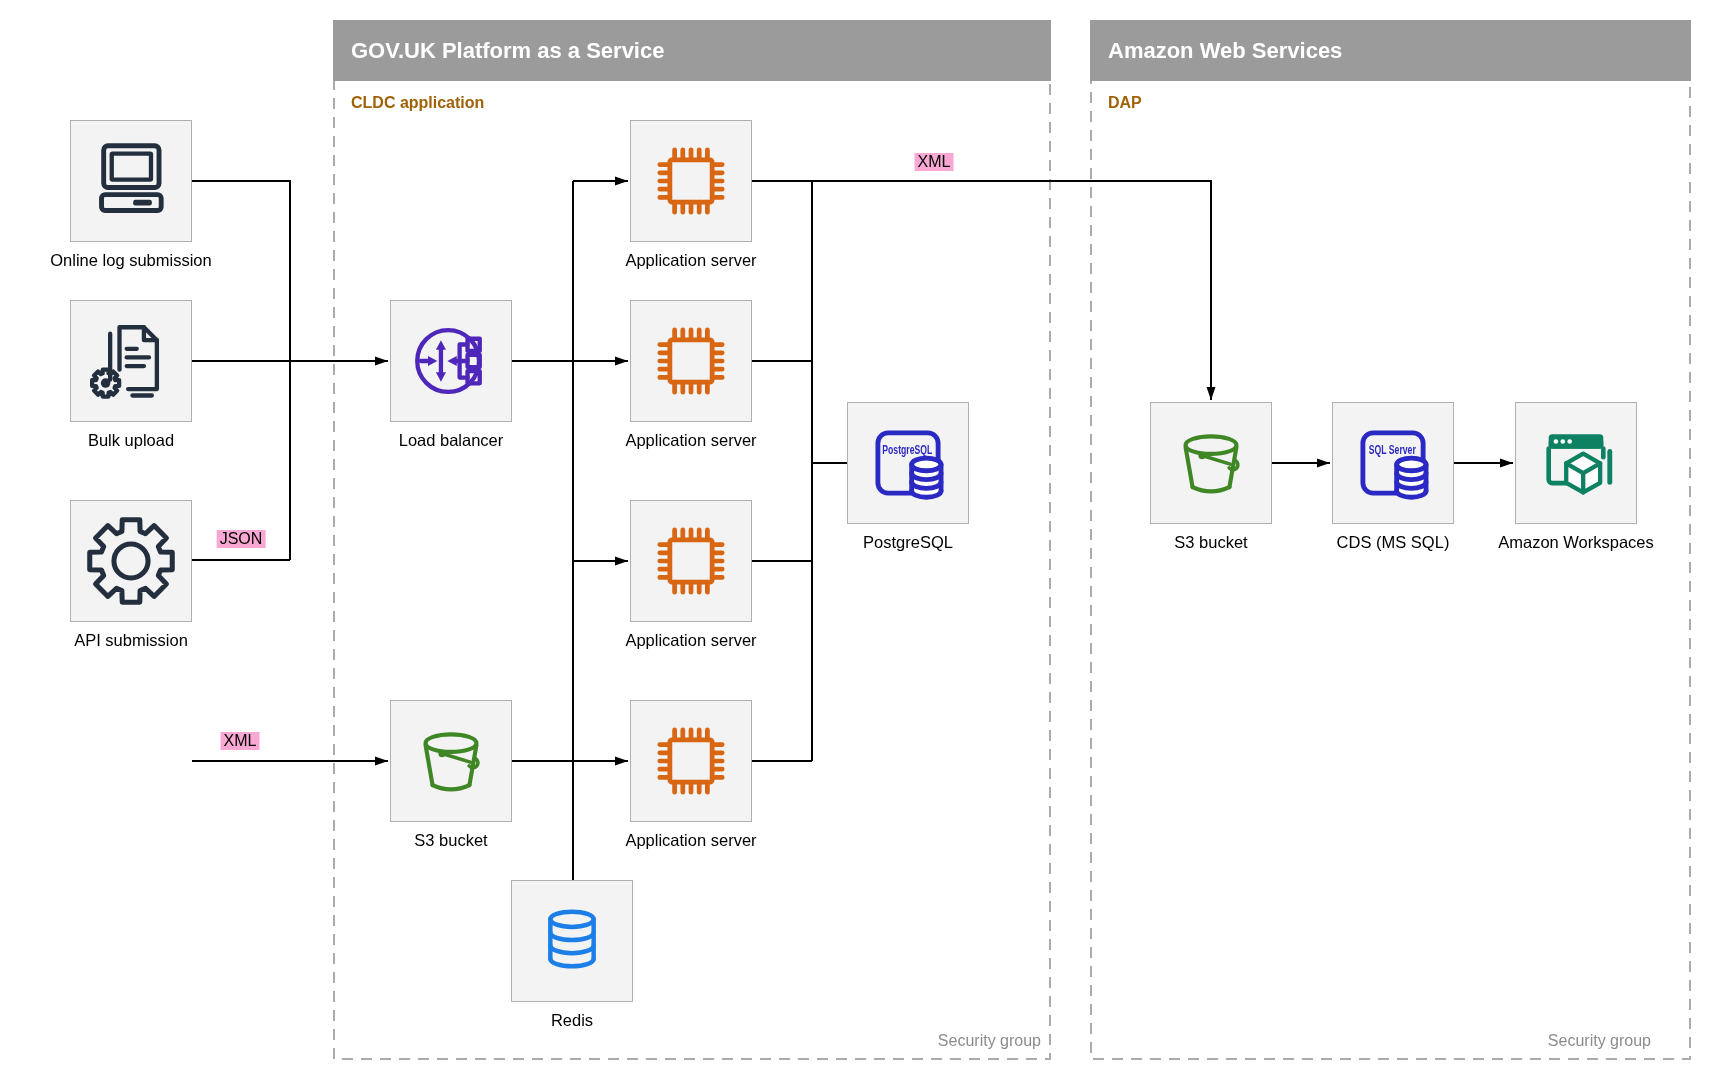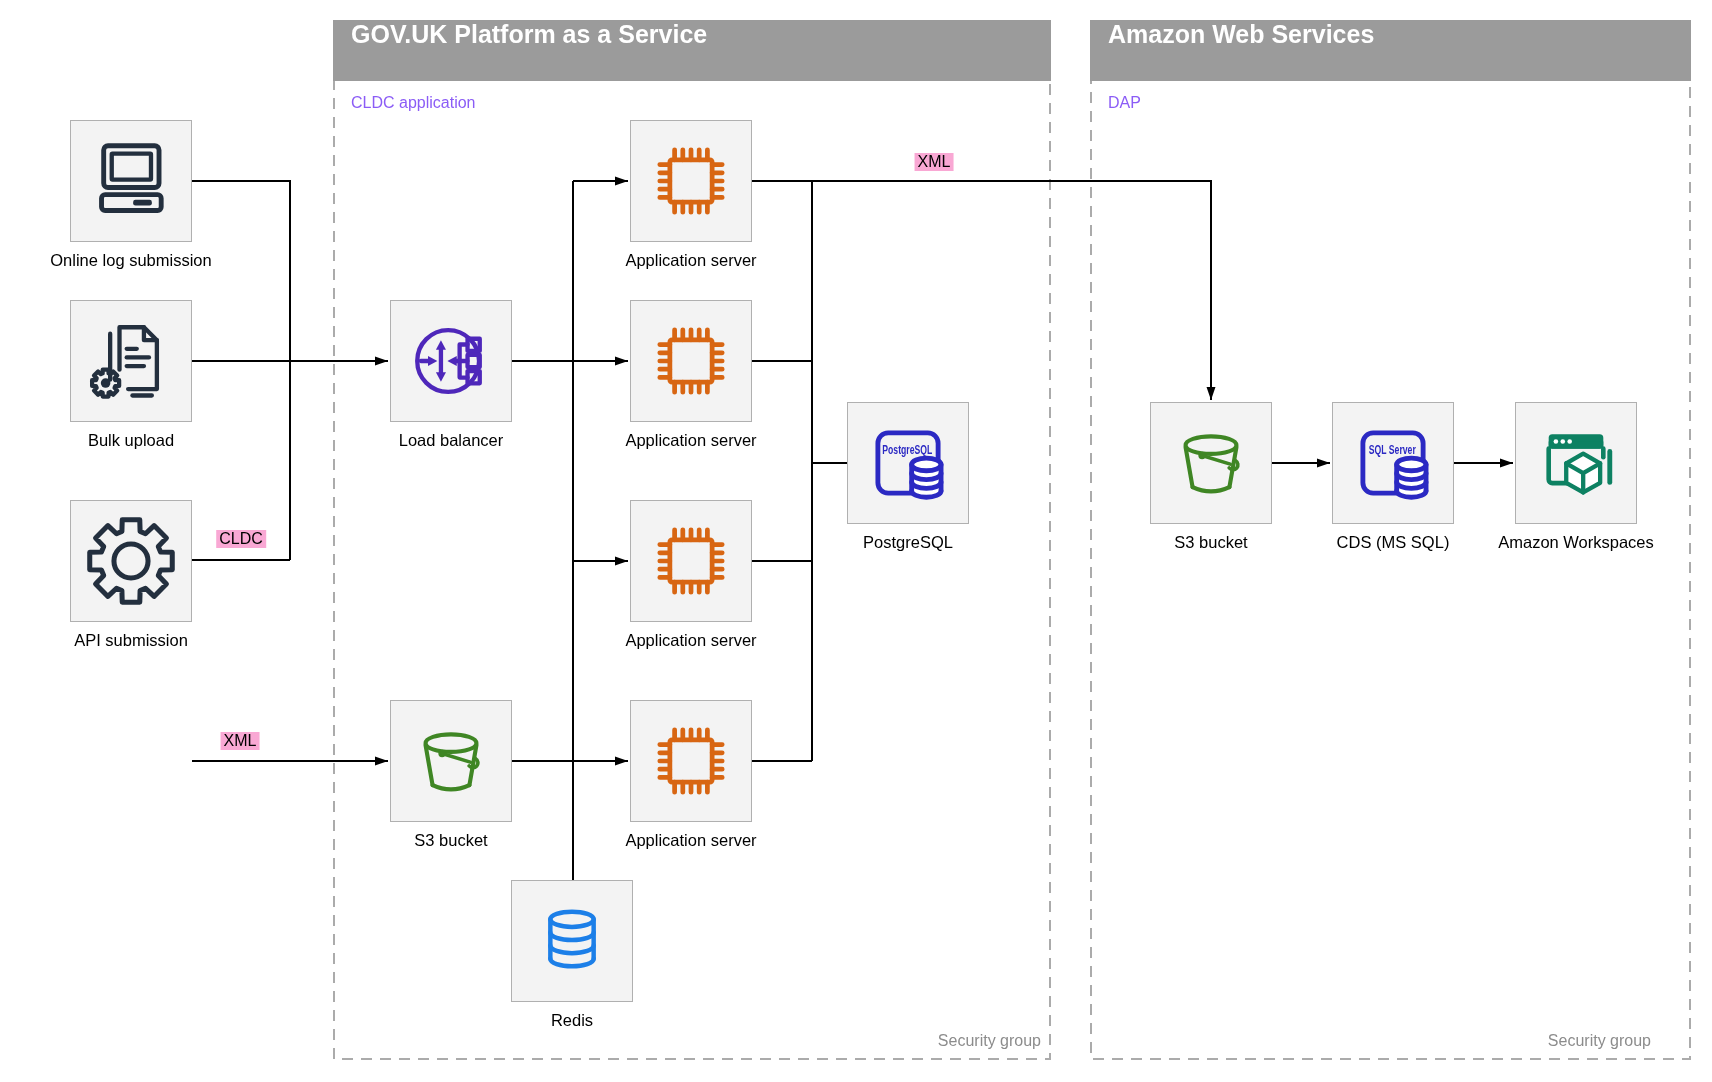--- a/index.html
+++ b/index.html
@@ -2,23 +2,23 @@
 <html style="--navy: #232F3E; --orange: #D86613; --purple: #4E27BA; --green: #3F8624; --indigo: #2B29C3; --blue: #1C7FE8; --teal: #0D8162; --header_gray: #9B9B9B; --zone_dash: #ABABAB; --box_border: #B0B0B0; --box_fill: #F3F3F3; --line: #000000; --security_text: #8C8C8C;"><head>
 <meta charset="utf-8">
 <style>
   html,body{margin:0;padding:0;background:#ffffff;}
   body{width:1712px;height:1082px;position:relative;overflow:hidden;
        font-family:"Liberation Sans",sans-serif;color:#000;}
   .canvas{position:absolute;left:0;top:0;width:1712px;height:1082px;}
   .overlay{position:absolute;left:0;top:0;}
   .zone{position:absolute;pointer-events:none;}
   .zone-header{position:absolute;left:0;top:0;width:100%;height:61px;
-       background:var(--header_gray);color:#fff;font-weight:bold;font-size:25px;
-       display:flex;align-items:flex-start;box-sizing:border-box;padding-left:18px;}
-  .zone-sub{position:absolute;left:18px;top:74px;font-weight:normal;font-size:16px;color:#8b5cf6;}
+       background:var(--header_gray);color:#fff;font-weight:bold;font-size:22px;
+       display:flex;align-items:center;box-sizing:border-box;padding-left:18px;}
+  .zone-sub{position:absolute;left:18px;top:74px;font-weight:bold;font-size:16px;color:#a16207;}
   .zone-sec{position:absolute;bottom:10px;font-size:16px;color:var(--security_text);}
   .node{position:absolute;width:99px;}
   .nbox{width:122px;height:122px;background:var(--box_fill);
         border:1.5px solid var(--box_border);box-sizing:border-box;
         display:flex;align-items:center;justify-content:center;}
   .nlabel{display:block;width:320px;margin:9px 0 0 -99px;text-align:center;
           font-size:16.5px;color:#000;white-space:nowrap;}
   .edge-label{position:absolute;font-size:16px;transform:translate(-50%,-50%);
               white-space:nowrap;background:#f9a8d4;padding:0 3px;}
   svg text{font-family:"Liberation Sans",sans-serif;}
@@ -308,17 +308,17 @@
           <path d="M51,22 V28"></path>
           <path d="M55.5,24 V45.5" stroke-width="3.4"></path>
           <path d="M37,25.5 L48.8,32.2 V45.8 L37,52.5 L25.2,45.8 V32.2 Z" fill="#ffffff" stroke-width="3"></path>
           <path d="M25.2,32.2 L37,39 L48.8,32.2 M37,39 V52.5" stroke-width="3"></path>
         </g>
       </svg>
     </div>
     <span class="nlabel">Amazon Workspaces</span>
   </div>
 
-  <div class="edge-label" style="left:241px;top:539px">CLDC</div>
+  <div class="edge-label" style="left:241px;top:539px">JSON</div>
   <div class="edge-label" style="left:240px;top:741px">XML</div>
   <div class="edge-label" style="left:934px;top:162px">XML</div>
 
 </div>
 
 </body></html>

